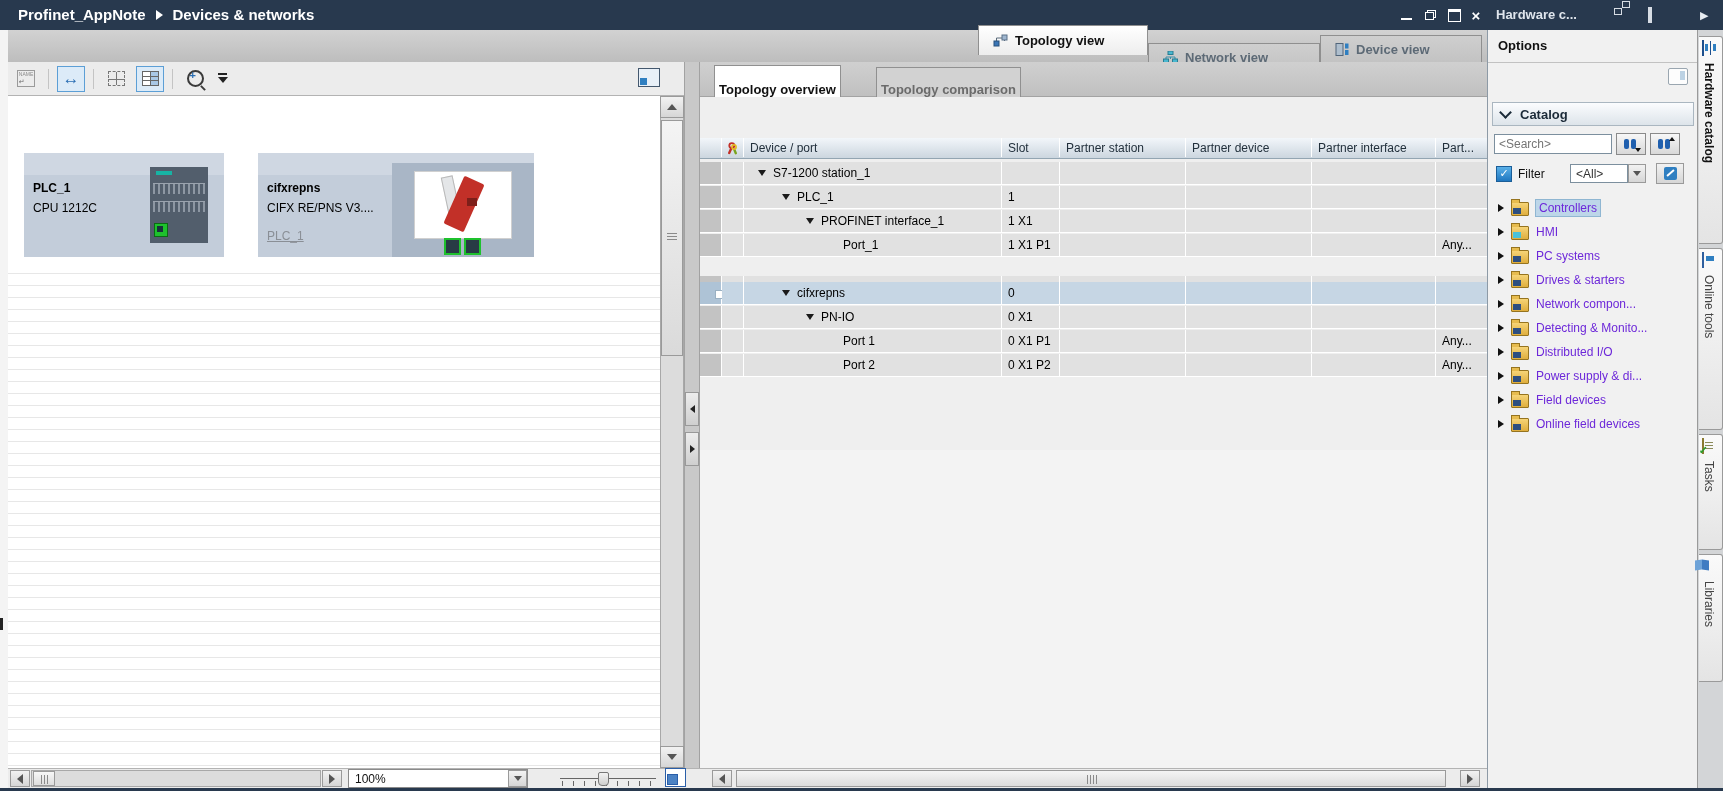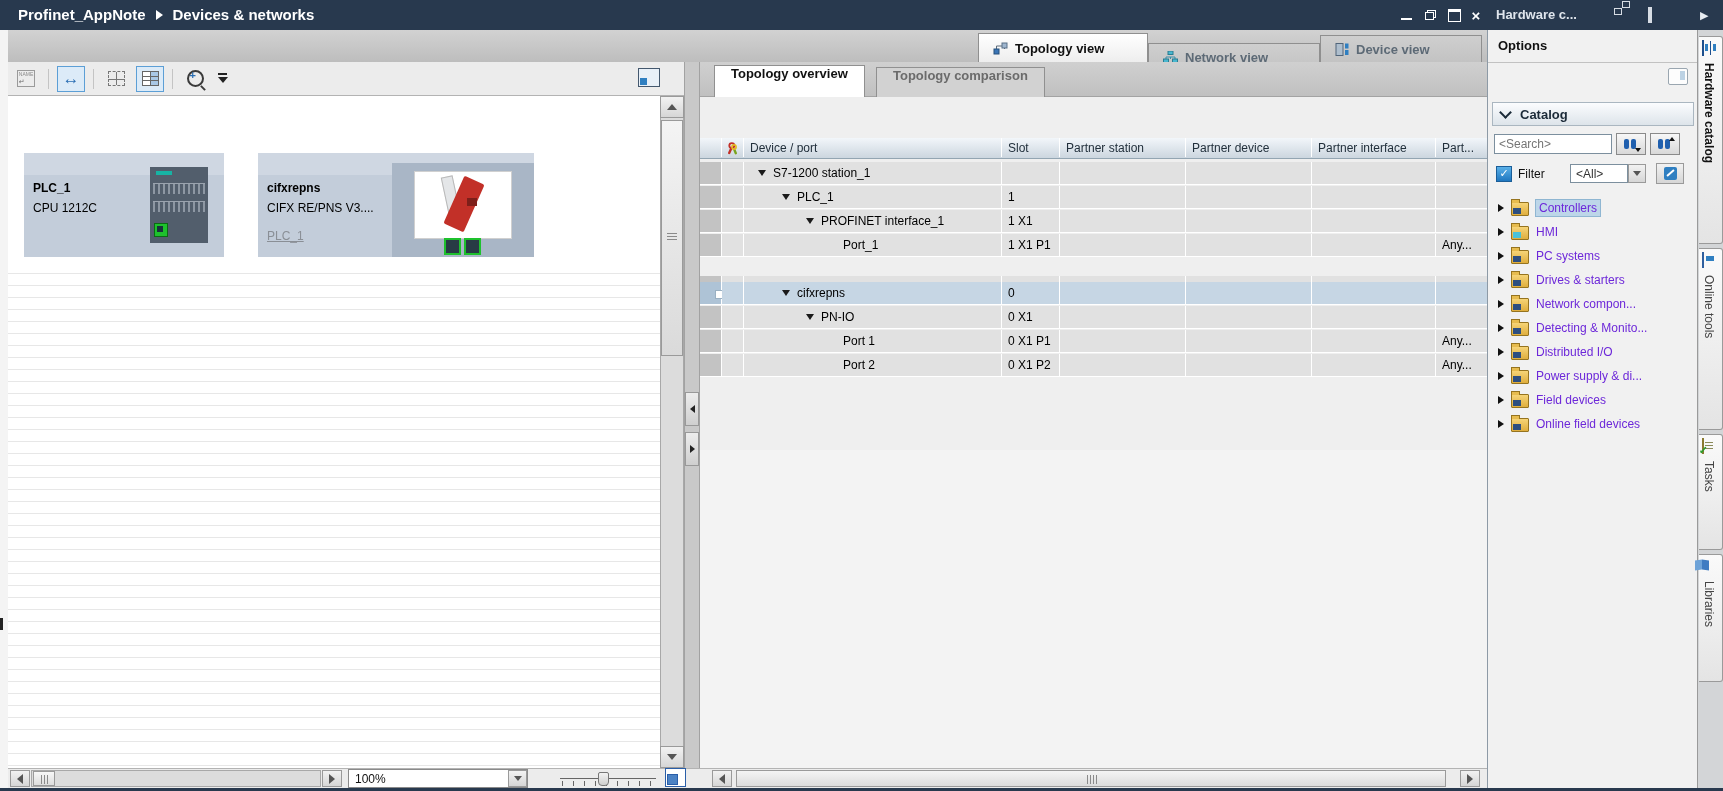--- a/index.html
+++ b/index.html
@@ -101,21 +101,21 @@
   #vsb-thumb::after{content:"";position:absolute;left:5px;top:112px;width:10px;height:8px;background:repeating-linear-gradient(to bottom,#8a8a8a 0 1px,transparent 1px 3px);}
   #vsb-down{left:660px;top:746px;width:24px;height:22px;}
   #splitter{left:684px;top:62px;width:16px;height:729px;background:#c9c9c9;border-left:1px solid #a2a2a2;border-right:1px solid #a2a2a2;box-sizing:border-box;}
   .splitbtn{position:absolute;left:685px;width:14px;height:34px;background:linear-gradient(#ededed,#cfcfcf);border:1px solid #999;box-sizing:border-box;display:flex;align-items:center;justify-content:center;cursor:pointer;}
   .mini-left{width:0;height:0;border-top:4px solid transparent;border-bottom:4px solid transparent;border-right:5px solid #222;}
   .mini-right{width:0;height:0;border-top:4px solid transparent;border-bottom:4px solid transparent;border-left:5px solid #222;}
 
   
   #tpane{left:700px;top:62px;width:787px;height:729px;background:#efefef;}
   #tpane-band{position:absolute;left:0;top:0;width:787px;height:34px;background:linear-gradient(#d0d0d0,#c0c0c0);border-bottom:1px solid #a3a3a3;}
-  .ptab{position:absolute;top:5px;height:29px;display:flex;align-items:flex-start;padding:0 16px;border:1px solid #909090;border-bottom:none;
+  .ptab{position:absolute;top:5px;height:29px;display:flex;align-items:flex-end;padding:0 4px;border:1px solid #909090;border-bottom:none;
         background:#d2d2d2;color:#6b6b6b;font-weight:bold;font-size:13px;cursor:pointer;}
   .ptab.active{background:#fff;color:#111;top:3px;height:31px;}
   #ptab-overview{left:14px;}
   #ptab-comparison{left:176px;}
 
   
   #ttable{position:absolute;left:0;top:76px;width:787px;}
   .hrow{position:absolute;left:0;top:0;height:20px;width:787px;background:linear-gradient(#f2f6fa,#ccd6df);border-bottom:1px solid #93a5b2;}
   .hcell{position:absolute;top:0;height:19px;border-right:1px solid #fff;box-sizing:border-box;display:flex;align-items:center;padding-left:6px;color:#22303c;font-size:12px;}
   .trow{position:absolute;left:0;height:28px;width:787px;}
@@ -242,21 +242,21 @@
     <div class="abs ptbtn" style="left:1622px;"><span class="float-ico"><i></i><i></i></span></div>
     <div class="abs ptbtn" style="left:1648px;"><span class="hide-ico"></span></div>
     <div class="abs ptbtn" style="left:1700px;"><span class="collapse-arrow">▶</span></div>
   </div>
 
   <div id="leftstrip" class="abs">
       <span class="tick"></span>
     </div>
 
   <div id="viewband" class="abs"></div>
-  <div id="vt-topology" class="abs viewtab active" style="top:33px;">
+  <div id="vt-topology" class="abs viewtab active" style="top:25px;">
     <svg width="15" height="13" viewBox="0 0 15 13">
         <path d="M3.5 8 V4 H11.5 V7" stroke="#5a6a7a" fill="none"></path>
         <rect x="1" y="7" width="5" height="5" fill="#3a75b5" stroke="#26507d"></rect>
         <rect x="9" y="1" width="5" height="5" fill="#9fb6cf" stroke="#5a7088"></rect>
       </svg>
     <span>Topology view</span>
   </div>
   <div id="vt-network" class="abs viewtab" style="top:43px;">
     <svg width="15" height="13" viewBox="0 0 15 13">
         <path d="M7.5 4 V2 M3 8 V6 H12 V8 M7.5 8 V6" stroke="#3a8fa8" fill="none"></path>

